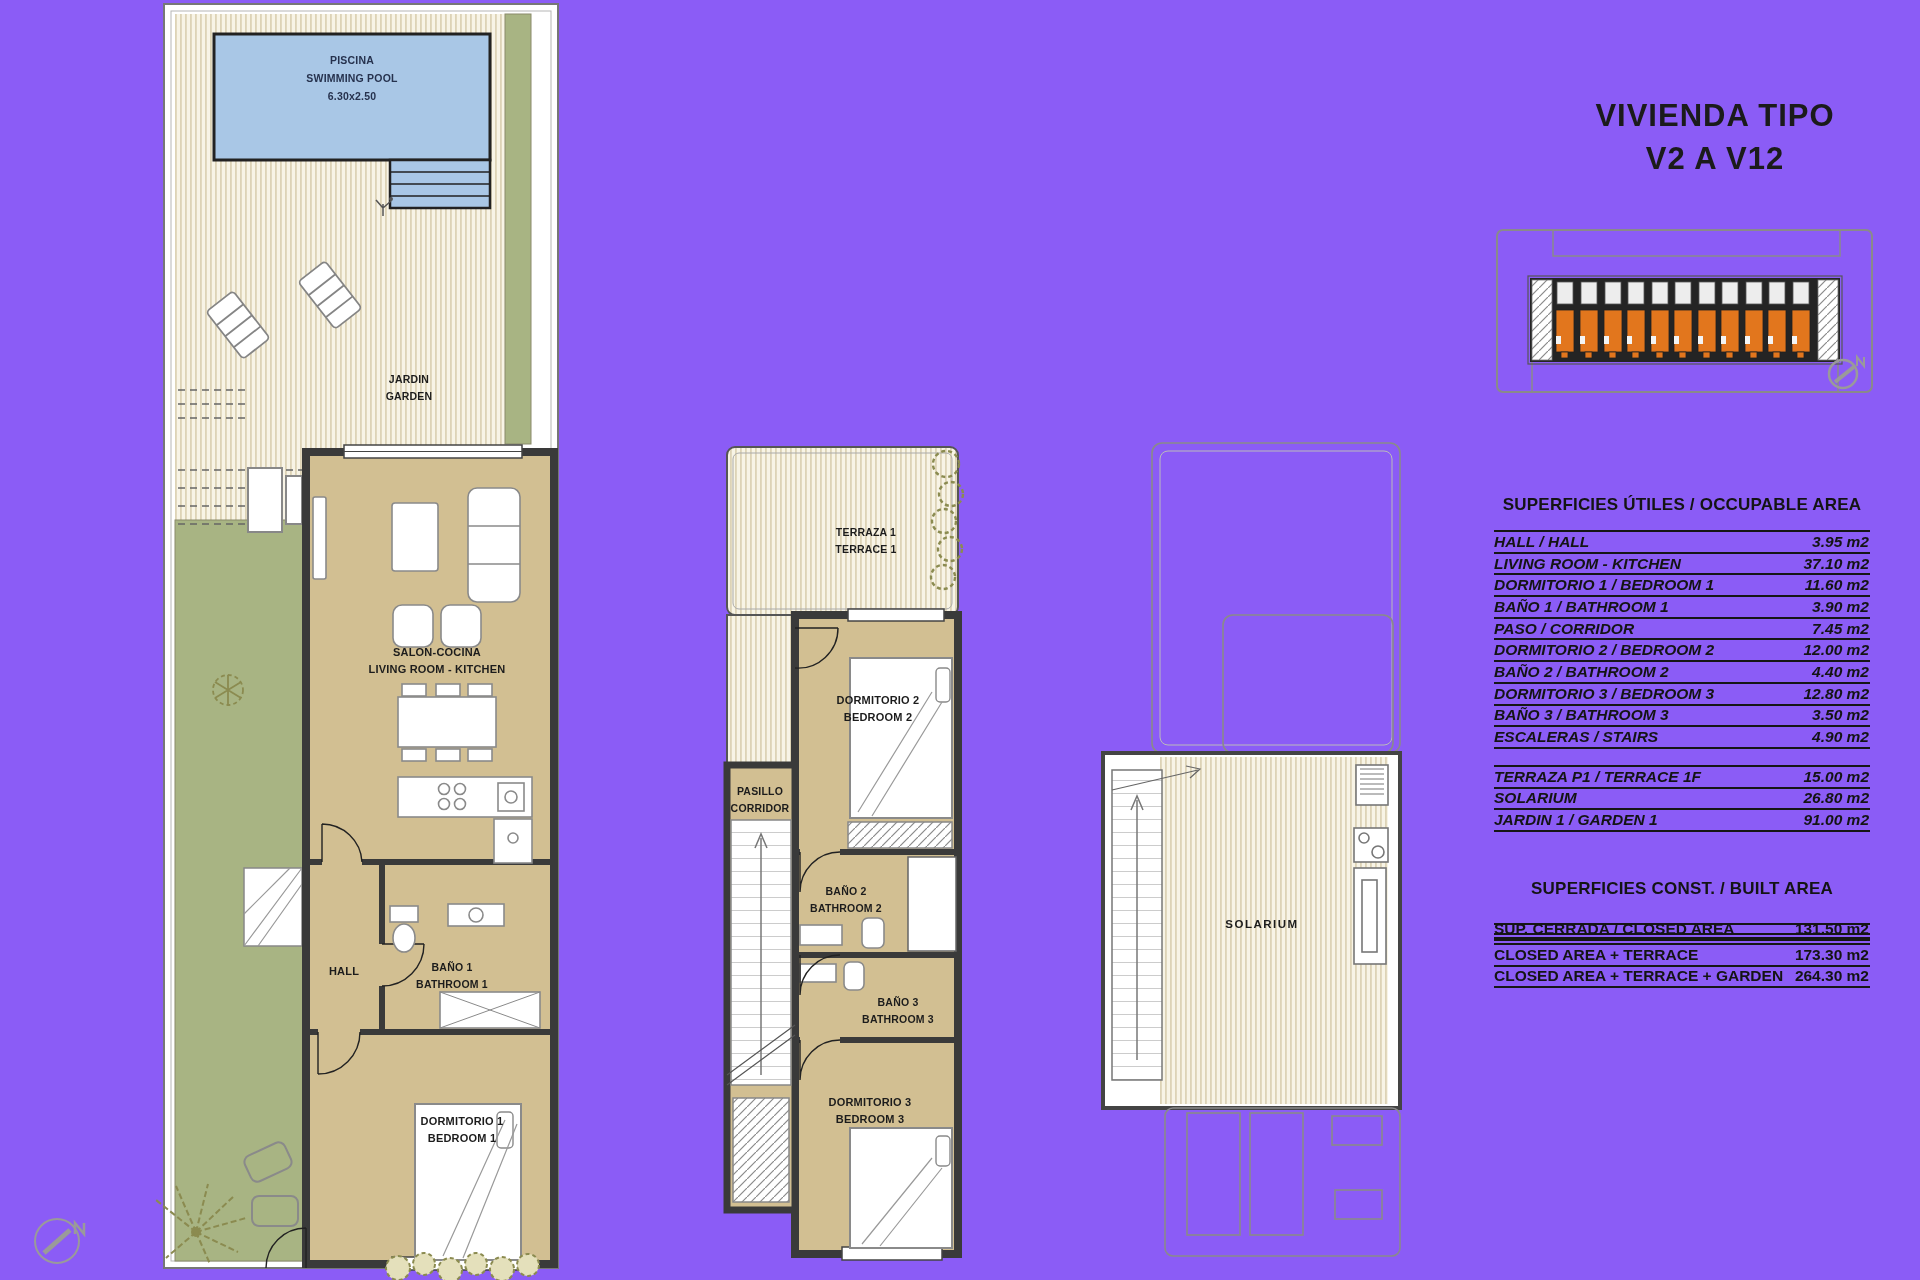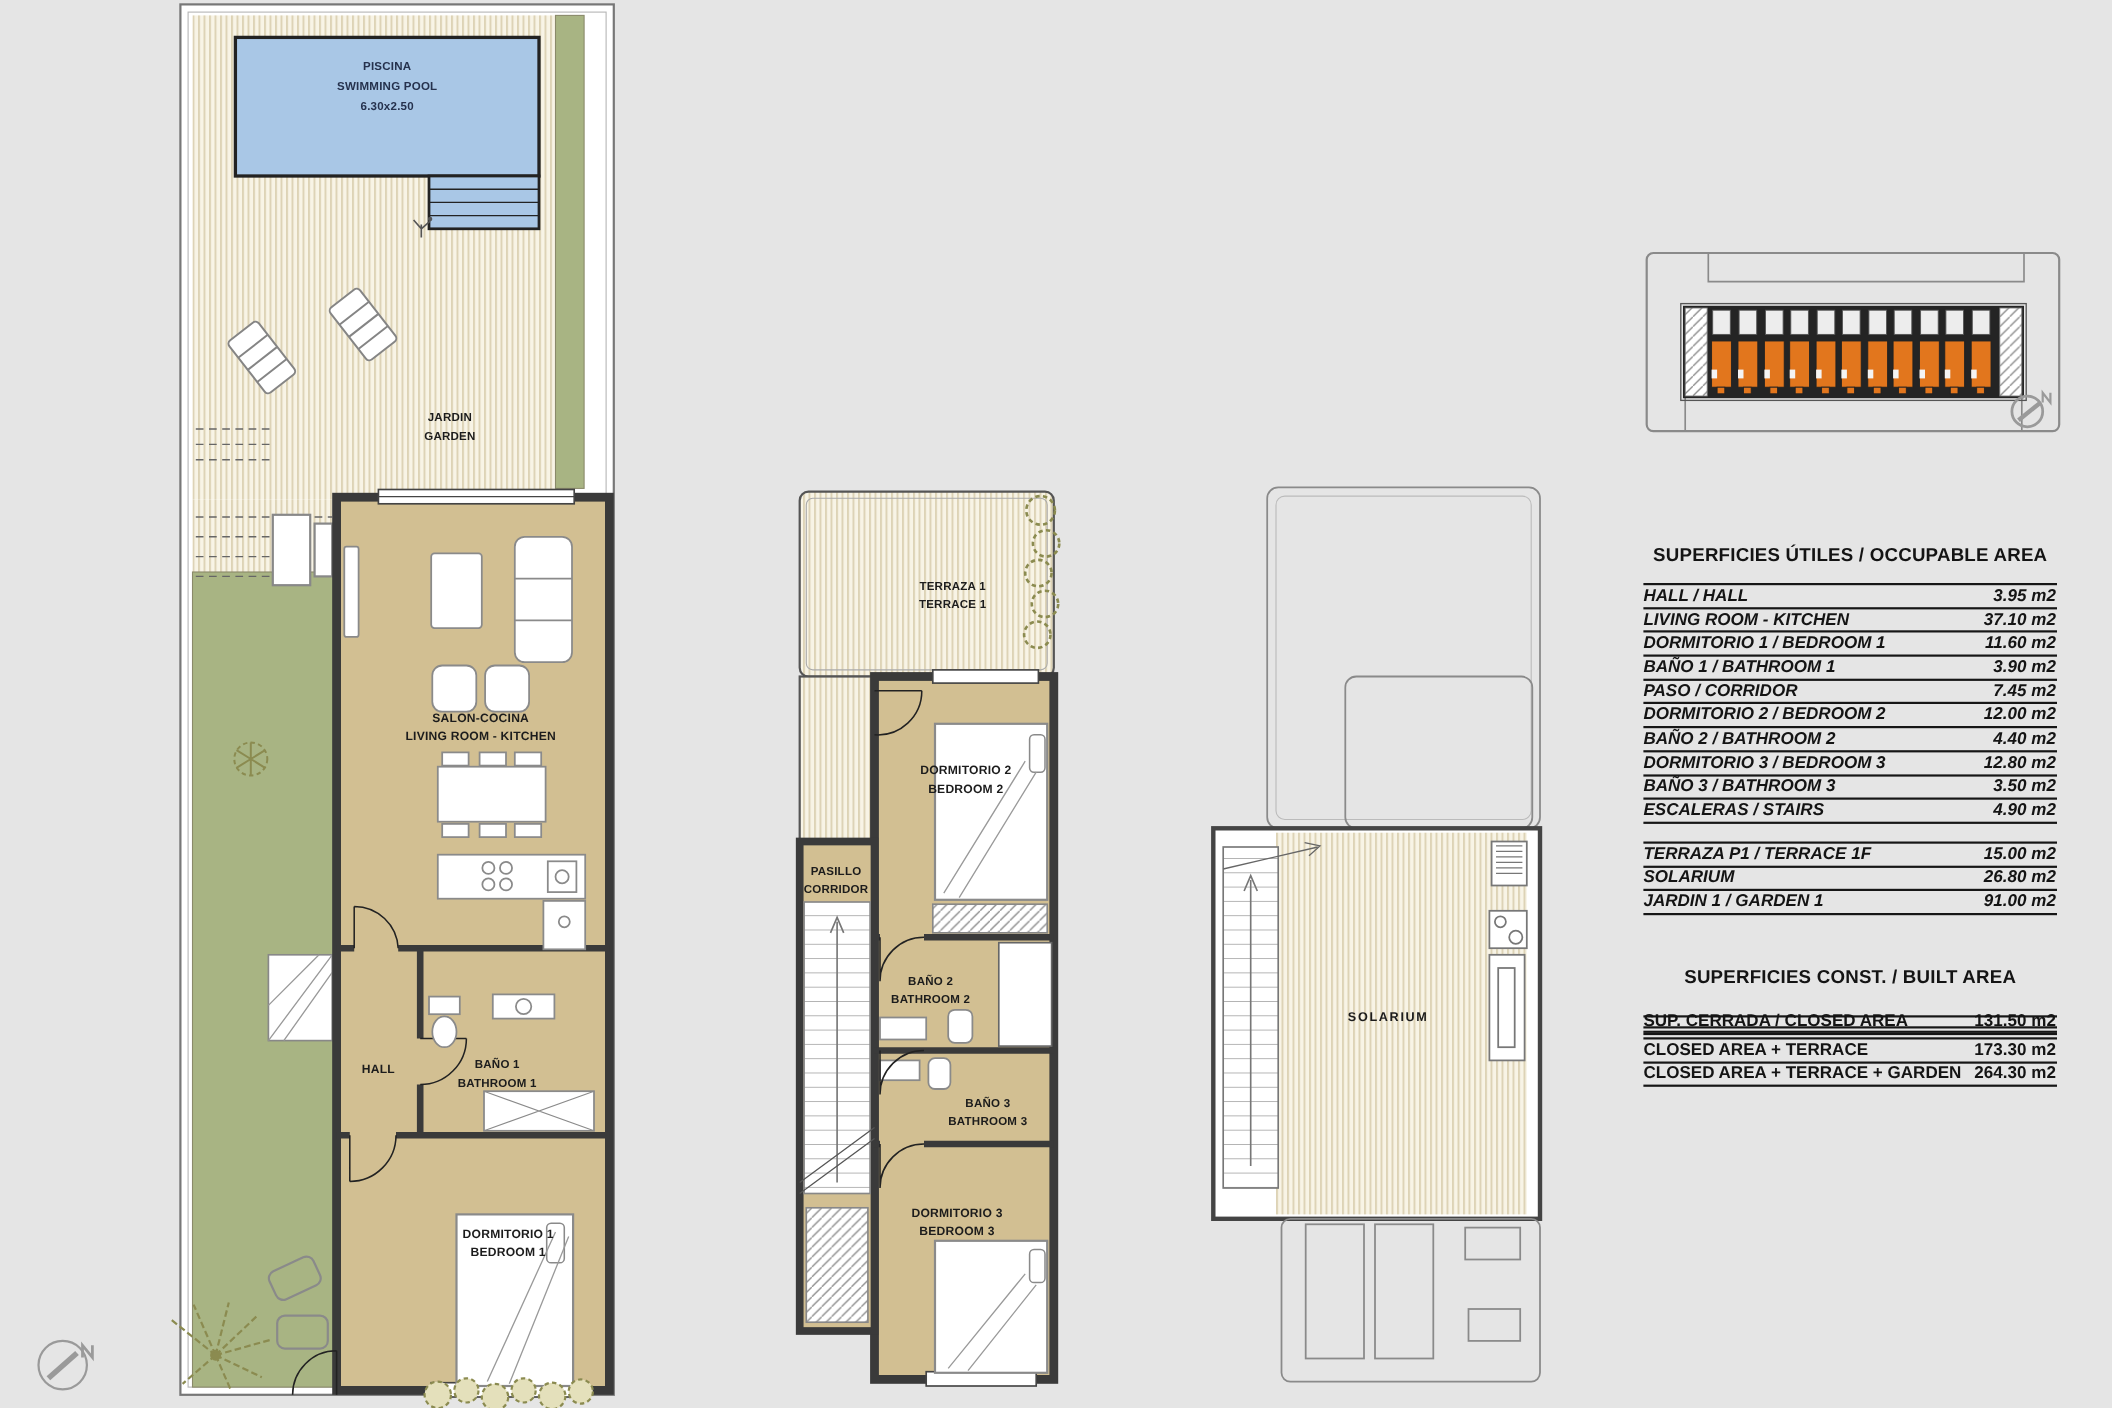--- a/index.html
+++ b/index.html
@@ -1,17 +1,17 @@
 <!DOCTYPE html>
 <html><head>
 <meta charset="utf-8">
 <style>
   html,body{margin:0;padding:0;background:#ffffff;}
   body{width:1920px;height:1280px;font-family:"Liberation Sans",sans-serif;}
-  .sheet{position:relative;width:1920px;height:1280px;background:#e5e5e5;overflow:hidden;}
+  .sheet{position:relative;width:1920px;height:1280px;background:#8b5cf6;overflow:hidden;}
   svg.drawing{position:absolute;left:0;top:0;}
   svg text{font-family:"Liberation Sans",sans-serif;font-weight:bold;fill:#1c1c1c;}
   .room-label{font-size:11px;letter-spacing:.2px;text-anchor:middle;}
   .small-label{font-size:10.5px;letter-spacing:.2px;text-anchor:middle;}
   .pool-label{fill:#26324e;}
   .sol-label{font-size:11.5px;letter-spacing:1.5px;text-anchor:middle;}
 
   .title{position:absolute;left:1553px;top:94px;width:324px;text-align:center;
          font-weight:bold;font-size:31px;line-height:43px;color:#1b1b1b;letter-spacing:1px;}
 
@@ -332,20 +332,24 @@
     </g>
   </g>
 
   <g stroke="#9a9a9a" fill="none">
     <circle cx="57" cy="1241" r="22" stroke-width="2"></circle>
     <path d="M44,1253 L70,1230" stroke-width="5"></path>
     <path d="M75,1234 v-11 l9,11 v-11" stroke-width="2.5"></path>
   </g>
 </svg>
 
+<div class="title">
+  <div>VIVIENDA TIPO</div>
+  <div>V2 A V12</div>
+</div>
 
 <div class="tables">
   <div class="tbl-heading h1">SUPERFICIES ÚTILES / OCCUPABLE AREA</div>
 
   <div class="block">
     <div class="row">
           <span>HALL / HALL</span>
           <span class="v">3.95 m2</span>
         </div>
     <div class="row">

